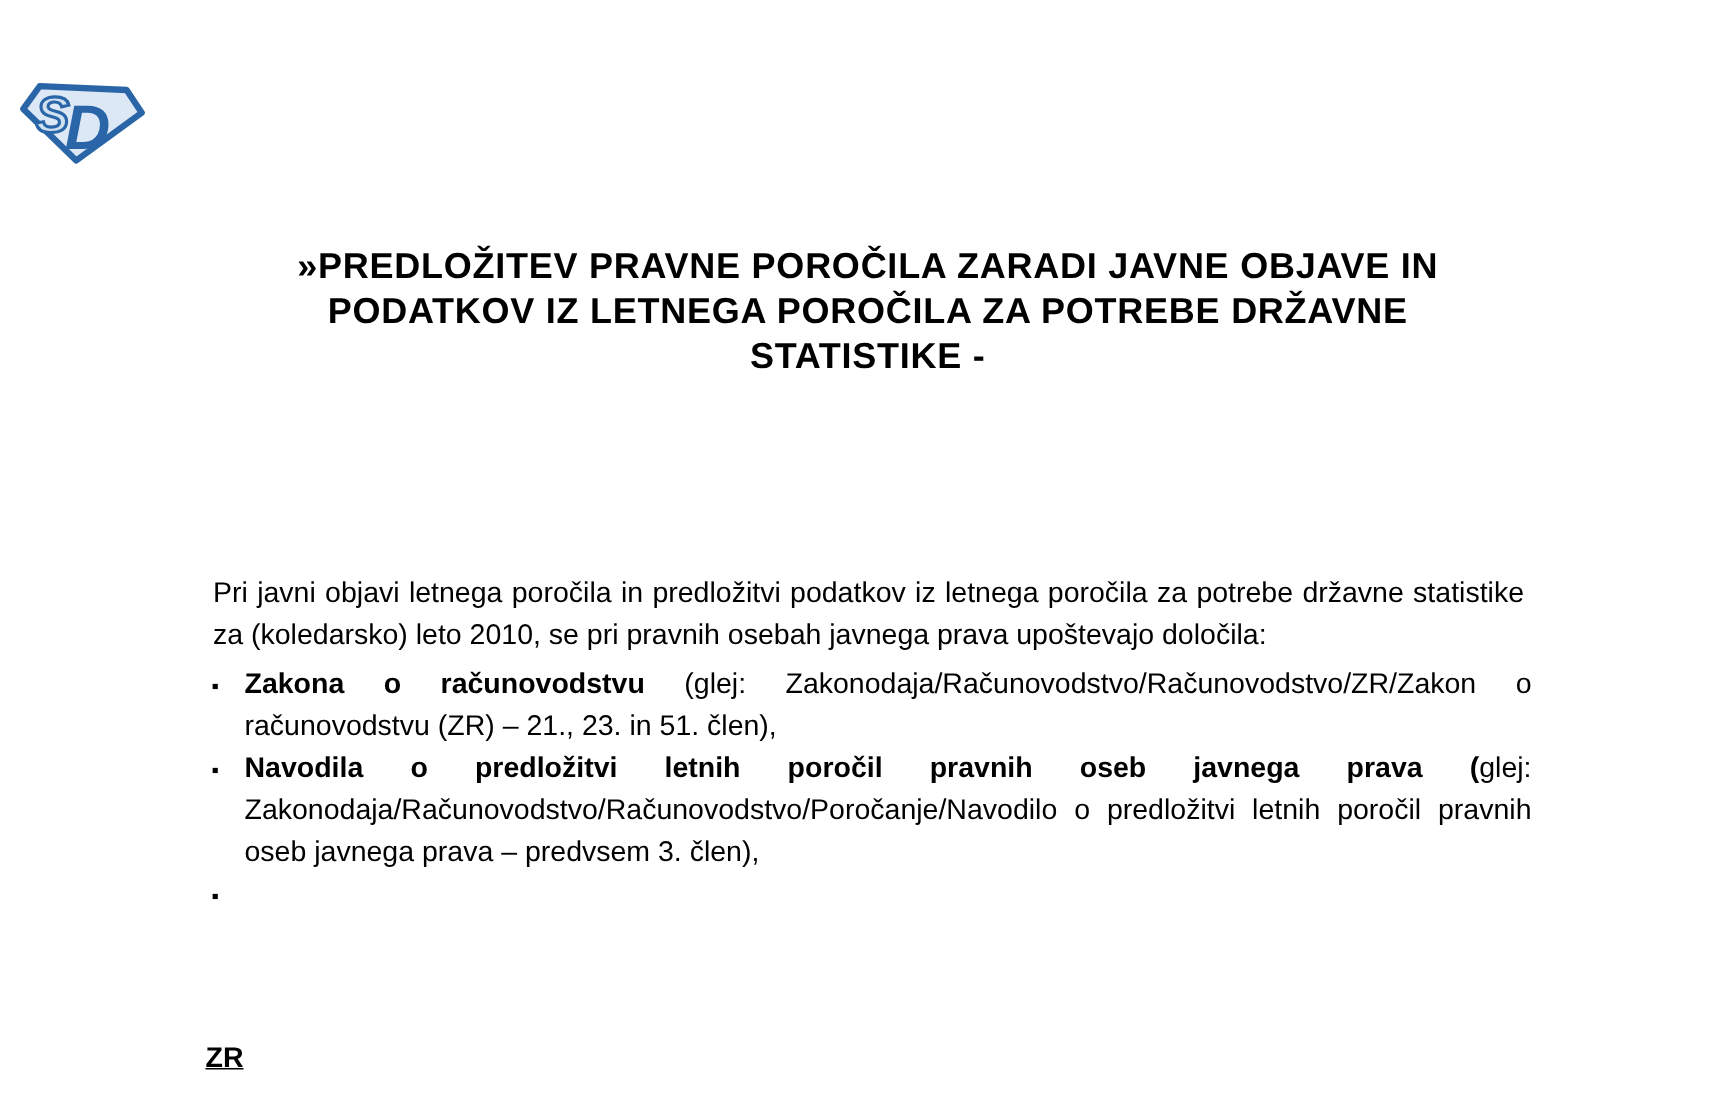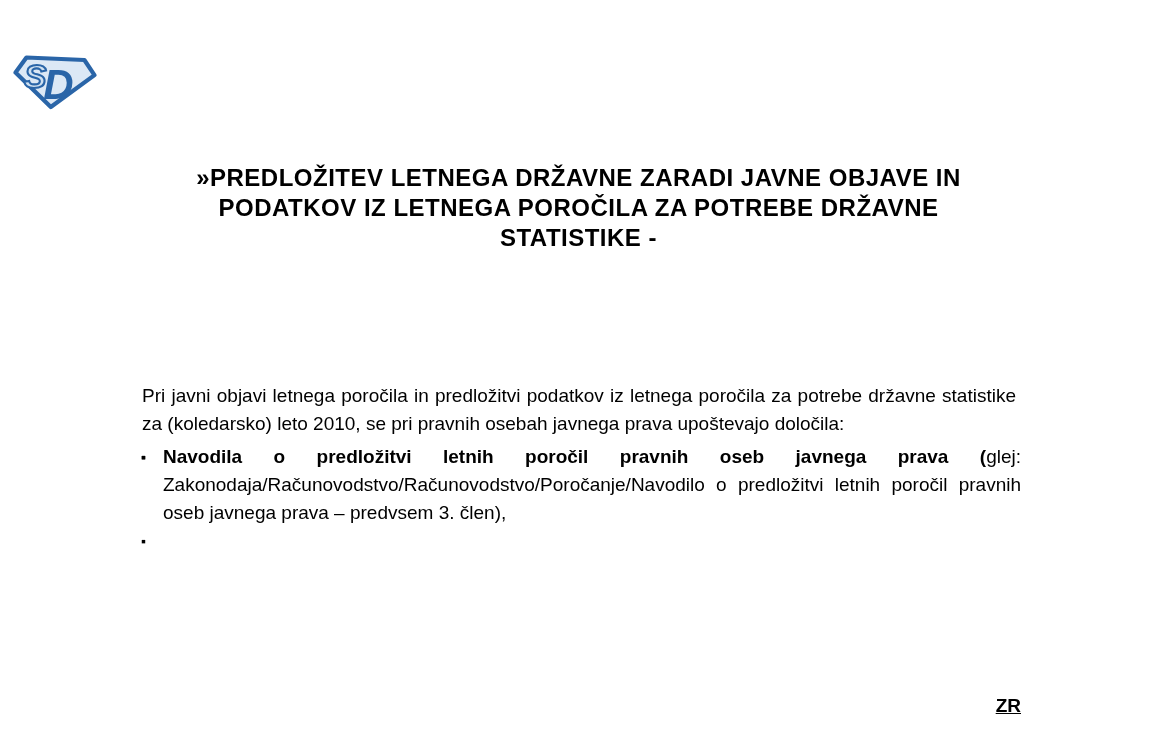--- a/index.html
+++ b/index.html
@@ -71,21 +71,21 @@
     line-height: 28px;
   }
   .bullet-text .b {
     font-weight: bold;
   }
   .footer {
     position: absolute;
     top: 695px;
     left: 137px;
     width: 884px;
-    text-align: right;
+    text-align: left;
   }
   .zr-link {
     font-size: 19px;
     font-weight: bold;
     color: #000000;
     text-decoration: underline;
     cursor: pointer;
   }
 </style>
 </head>
@@ -95,30 +95,31 @@
 
   <div class="logo">
     <svg viewBox="0 0 100 68" width="84" height="58">
       <polygon points="3,24 16,6 85,9 97,27 45,65" fill="#dce8f5" stroke="#2a65a8" stroke-width="5" stroke-linejoin="round"></polygon>
       <text x="13" y="42" font-size="40" font-style="italic" font-weight="bold" font-family="Liberation Sans, sans-serif" fill="#cfe0f0" stroke="#2a65a8" stroke-width="2.5">S</text>
       <text x="36" y="56" font-size="50" font-style="italic" font-weight="bold" font-family="Liberation Sans, sans-serif" fill="#2a65a8">D</text>
     </svg>
   </div>
 
   <h1 class="doc-title">
-    <div>»PREDLOŽITEV LETNEGA DRŽAVNE ZARADI JAVNE OBJAVE IN</div>
+    <div>»PREDLOŽITEV PRAVNE POROČILA ZARADI JAVNE OBJAVE IN</div>
     <div>PODATKOV IZ LETNEGA POROČILA ZA POTREBE DRŽAVNE</div>
     <div>STATISTIKE -</div>
   </h1>
 
   <div class="content">
     <p class="intro">Pri javni objavi letnega poročila in predložitvi podatkov iz letnega poročila za potrebe državne statistike za (koledarsko) leto 2010, se pri pravnih osebah javnega prava upoštevajo določila:</p>
     <ul class="bullet-list">
       <li class="bullet-item">
         <span class="bullet-marker">▪</span>
+        <span class="bullet-text"><span class="b">Zakona o računovodstvu</span><span> (glej: Zakonodaja/Računovodstvo/Računovodstvo/ZR/Zakon o računovodstvu (ZR) – 21., 23. in 51. člen),</span></span>
       </li>
       <li class="bullet-item">
         <span class="bullet-marker">▪</span>
         <span class="bullet-text"><span class="b">Navodila o predložitvi letnih poročil pravnih oseb javnega prava (</span><span>glej: Zakonodaja/Računovodstvo/Računovodstvo/Poročanje/Navodilo o predložitvi letnih poročil pravnih oseb javnega prava – predvsem 3. člen),</span></span>
       </li>
       <li class="bullet-item">
         <span class="bullet-marker">▪</span>
       </li>
     </ul>
   </div>

